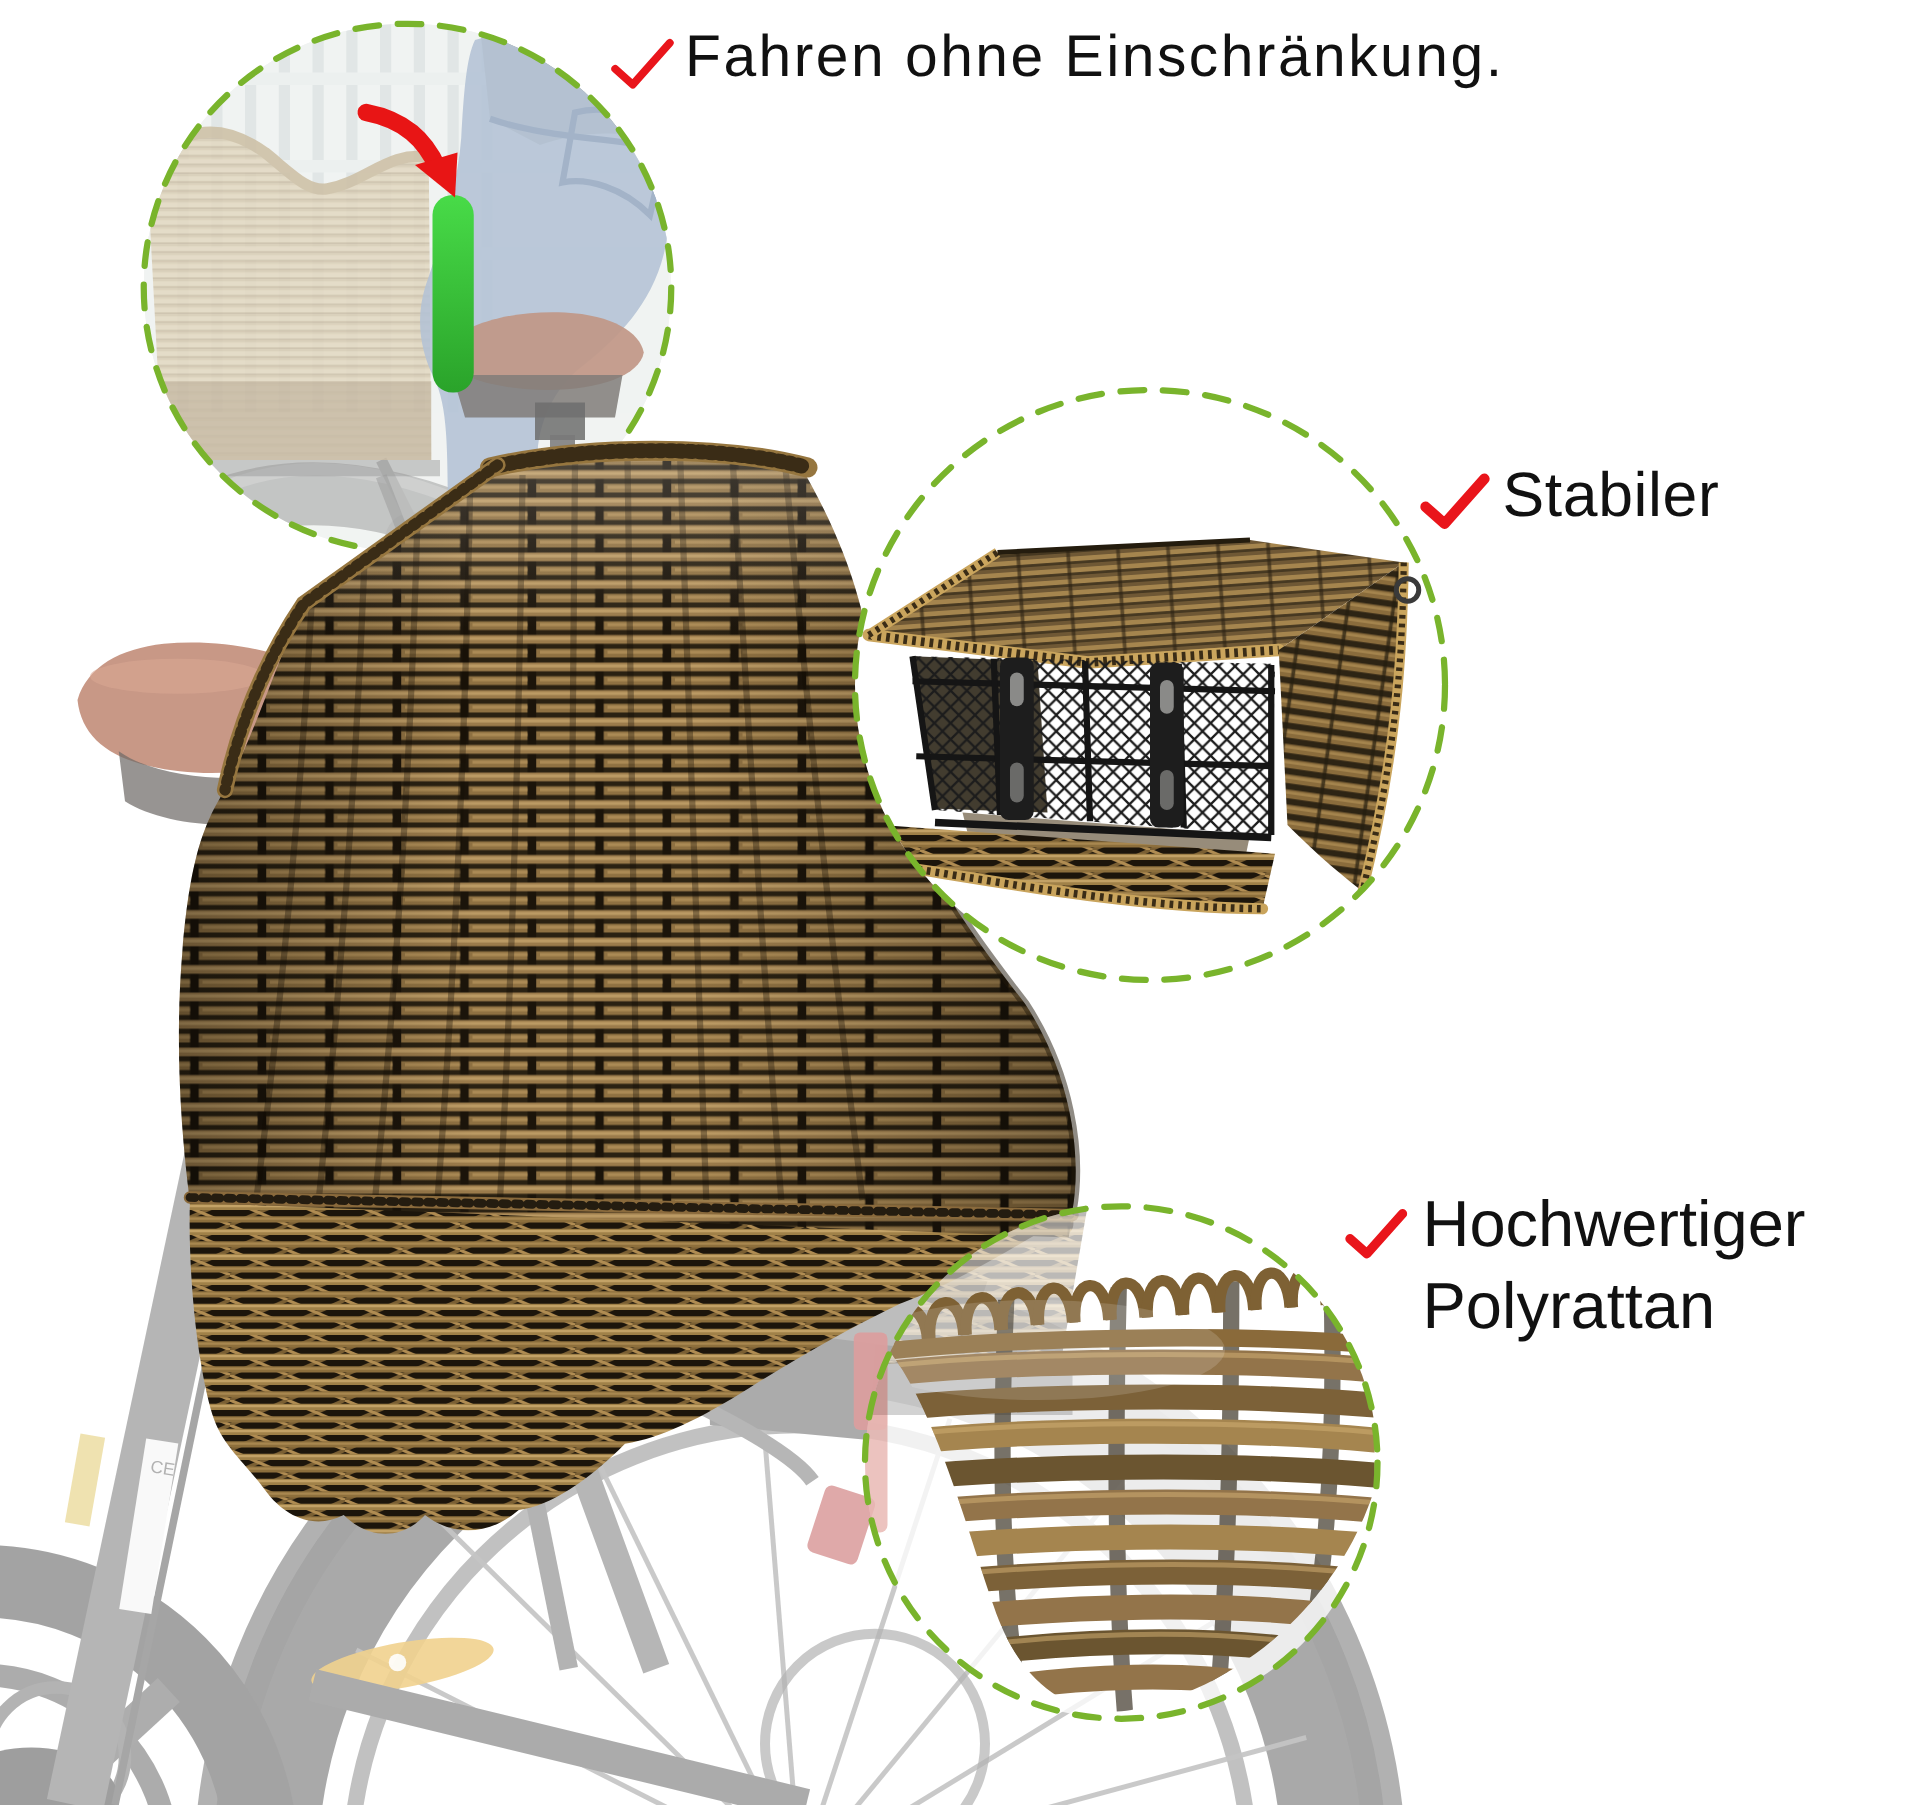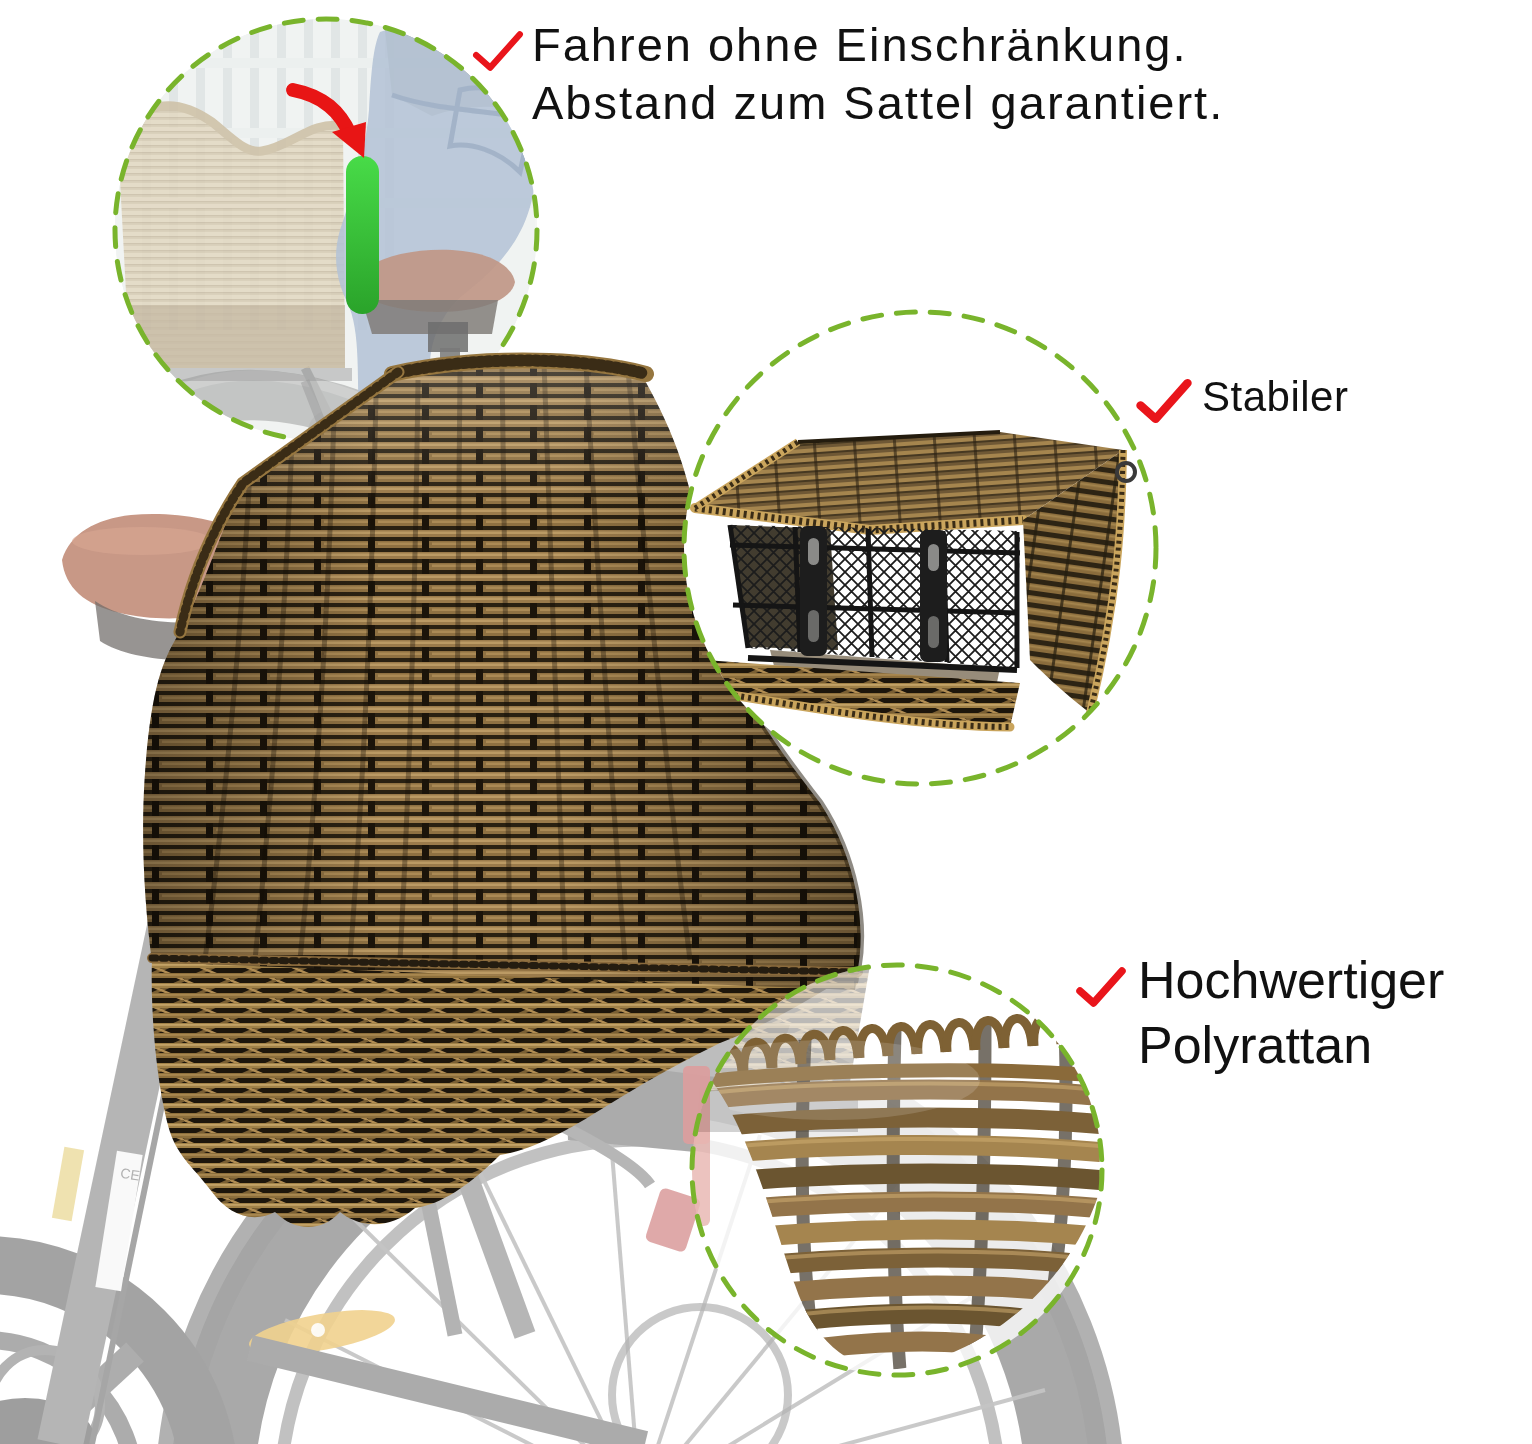--- a/index.html
+++ b/index.html
@@ -4,26 +4,26 @@
 <style>
   html,body{margin:0;padding:0;background:#ffffff;}
   .stage{
     position:relative;width:1532px;height:1444px;background:#ffffff;overflow:hidden;
     font-family:"Liberation Sans","DejaVu Sans",sans-serif;
   }
   .scene-svg{position:absolute;left:0;top:0;}
   .feature{position:absolute;display:flex;align-items:flex-start;color:#111;}
   .feature .check{flex:0 0 auto;}
   .f-lines{white-space:nowrap;}
-  .feature-fit{left:472px;top:16px;}
+  .feature-fit{left:488px;top:16px;}
   .feature-fit .check{margin-top:14px;margin-right:8px;}
   .feature-fit .f-lines{font-size:47px;line-height:58px;letter-spacing:2px;}
   .feature-frame{left:1136px;top:362px;}
   .feature-frame .check{margin-top:16px;margin-right:10px;}
-  .feature-frame .f-lines{font-size:42px;line-height:69px;letter-spacing:0.5px;}
+  .feature-frame .f-lines{font-size:50px;line-height:69px;letter-spacing:0.5px;}
   .feature-material{left:1076px;top:948px;}
   .feature-material .check{margin-top:18px;margin-right:12px;}
   .feature-material .f-lines{font-size:52px;line-height:65px;letter-spacing:0px;}
 </style>
 </head>
 <body>
 
 <div class="stage">
 
   <svg class="scene-svg" width="1532" height="1444" viewBox="0 0 1532 1444">
@@ -383,21 +383,20 @@
       <circle cx="897" cy="1170" r="205" fill="none" stroke-width="5" stroke-dasharray="19 15" stroke-linecap="round" stroke="#79b42c"></circle>
     </g>
   </svg>
 
   <div class="feature feature-fit">
     <svg class="check" width="52" height="42" viewBox="0 0 100 80">
       <polyline points="8,48 35,72 92,8" fill="none" stroke-width="12" stroke-linecap="round" stroke-linejoin="round" stroke="#e9151b"></polyline>
     </svg>
     <div class="f-lines">
       <div>Fahren ohne Einschränkung.</div>
-      <div>Abstand zum Sattel garantiert.</div>
     </div>
   </div>
 
   <div class="feature feature-frame">
     <svg class="check" width="56" height="46" viewBox="0 0 100 80">
       <polyline points="8,48 35,72 92,8" fill="none" stroke-width="15" stroke-linecap="round" stroke-linejoin="round" stroke="#e9151b"></polyline>
     </svg>
     <div class="f-lines">
       <div>Stabiler</div>
     </div>

